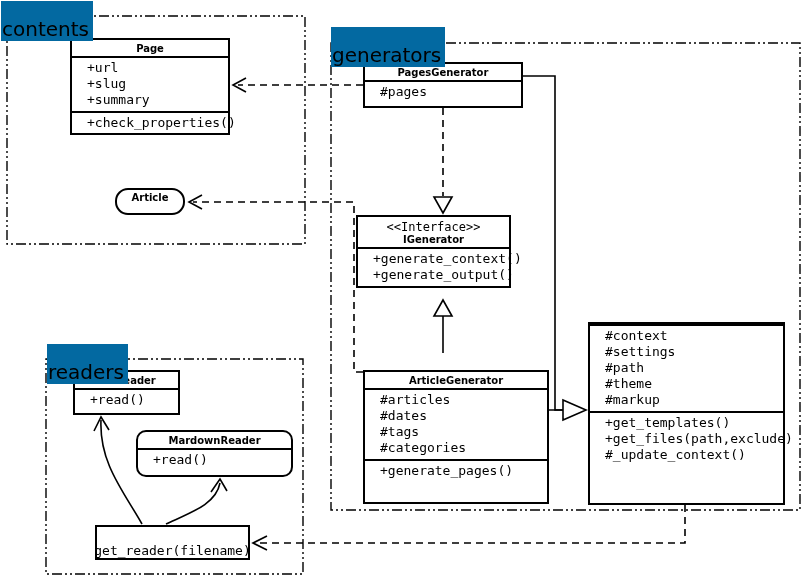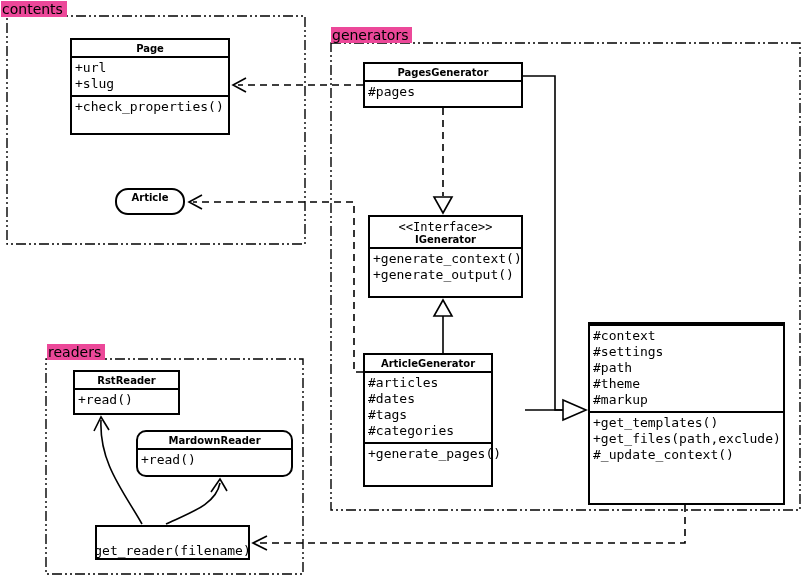--- a/index.html
+++ b/index.html
@@ -1,29 +1,29 @@
 <!DOCTYPE html>
 <html><head>
 <meta charset="utf-8">
 <style>
   html,body{margin:0;padding:0;background:#fff;}
   #canvas{position:relative;width:803px;height:579px;background:#fff;
           font-family:"DejaVu Sans",sans-serif;overflow:hidden;}
   #connector-layer{position:absolute;left:0;top:0;z-index:1;}
-  .pkg-label{position:absolute;z-index:3;background:#ec4899;padding:0 4px 0 1px;
-             font-size:14px;color:#000;white-space:nowrap;}
+  .pkg-label{position:absolute;z-index:3;background:#0369a1;padding:16px 4px 0 1px;
+             font-size:20px;color:#000;white-space:nowrap;}
   .uml-class{position:absolute;z-index:2;background:#fff;border:2px solid #000;
              box-sizing:border-box;color:#000;}
   .uml-title{font-weight:bold;font-size:10px;text-align:center;padding:3px 4px 2px;
              white-space:nowrap;}
   .uml-stereo{font-family:"DejaVu Sans Mono",monospace;font-size:12px;
               text-align:center;padding:3px 2px 0;white-space:nowrap;}
   .uml-cmp{border-top:2px solid #000;padding:2px 0 3px;}
   .uml-member{font-family:"DejaVu Sans Mono",monospace;font-size:13px;line-height:16px;
-              padding:0 3px;white-space:pre;}
+              padding:0 3px;white-space:pre;margin-left:12px;}
   .fn-box{display:flex;align-items:flex-end;justify-content:center;
           font-family:"DejaVu Sans Mono",monospace;font-size:13px;}
 </style>
 </head>
 <body>
 
 <div id="canvas">
 
   <svg id="connector-layer" width="803" height="579" viewBox="0 0 803 579">
 
@@ -75,47 +75,48 @@
 
   <div class="pkg-label" style="left:1px;top:1px;">contents</div>
   <div class="pkg-label" style="left:331px;top:27px;">generators</div>
   <div class="pkg-label" style="left:47px;top:344px;">readers</div>
 
   <div class="uml-class" style="left:70px;top:38px;width:160px;height:97px;">
     <div class="uml-title">Page</div>
     <div class="uml-cmp">
       <div class="uml-member">+url</div>
       <div class="uml-member">+slug</div>
+      <div class="uml-member">+summary</div>
     </div>
     <div class="uml-cmp">
       <div class="uml-member">+check_properties()</div>
     </div>
   </div>
 
   <div class="uml-class" style="left:115px;top:188px;width:70px;height:27px;border-radius:13px;">
     <div class="uml-title" style="padding:2px 4px;">Article</div>
   </div>
 
   <div class="uml-class" style="left:363px;top:62px;width:160px;height:46px;">
     <div class="uml-title">PagesGenerator</div>
     <div class="uml-cmp">
       <div class="uml-member">#pages</div>
     </div>
   </div>
 
-  <div class="uml-class" style="left:368px;top:215px;width:155px;height:83px;">
+  <div class="uml-class" style="left:356px;top:215px;width:155px;height:73px;">
     <div class="uml-stereo">&lt;&lt;Interface&gt;&gt;</div>
     <div class="uml-title" style="padding-top:0;">IGenerator</div>
     <div class="uml-cmp">
       <div class="uml-member">+generate_context()</div>
       <div class="uml-member">+generate_output()</div>
     </div>
   </div>
 
-  <div class="uml-class" style="left:363px;top:353px;width:130px;height:134px;">
+  <div class="uml-class" style="left:363px;top:370px;width:186px;height:134px;">
     <div class="uml-title">ArticleGenerator</div>
     <div class="uml-cmp">
       <div class="uml-member">#articles</div>
       <div class="uml-member">#dates</div>
       <div class="uml-member">#tags</div>
       <div class="uml-member">#categories</div>
     </div>
     <div class="uml-cmp">
       <div class="uml-member">+generate_pages()</div>
     </div>

